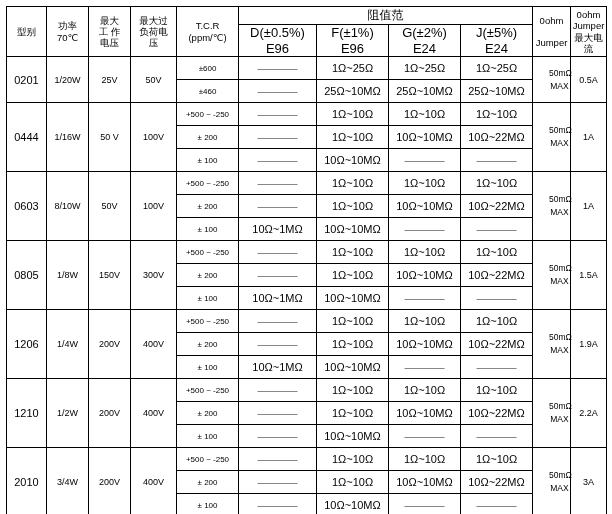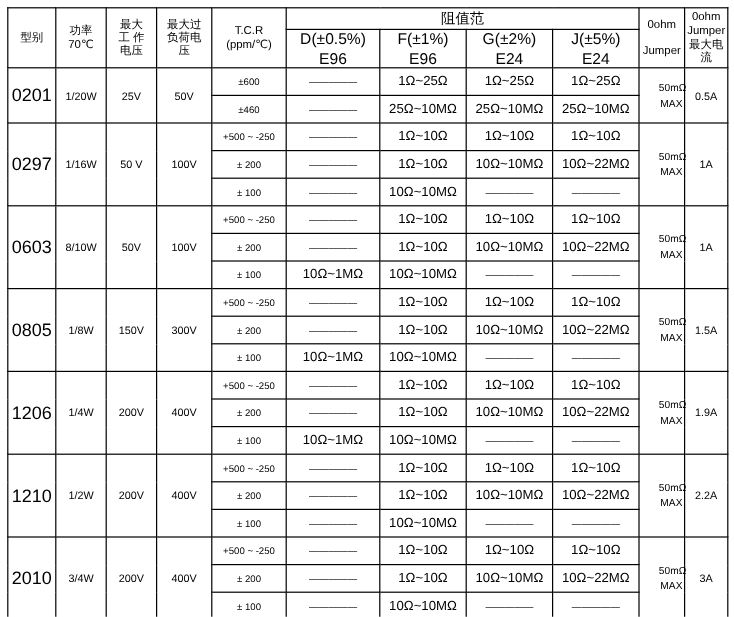--- a/index.html
+++ b/index.html
@@ -21,21 +21,21 @@
     font-weight:normal;
     color:#000;
     padding:0;
   }
   
   .h-main{font-size:9.5px;line-height:1.18;height:22px;}
   .h-sub{font-size:13px;line-height:1.2;height:26px;}
   .h-group{font-size:12px;height:14px;}
 
   
-  .c-id{font-size:15px;}
+  .c-id{font-size:11px;}
   .c-val{font-size:9px;}
   .c-tcr{font-size:8px;}
   .c-range{font-size:11px;}
   .c-jump{font-size:8.5px;line-height:1.5;}
   .dash{font-size:8px;letter-spacing:0px;}
 
   .row-sub{height:23px;}
 
   .jump-max{display:block;margin-left:16px;}
 </style>
@@ -92,21 +92,21 @@
         <td rowspan="2" class="c-val">0.5A</td>
       </tr>
       <tr class="row-sub">
         <td class="c-tcr">±460</td>
         <td class="dash">—————</td>
         <td class="c-range">25Ω~10MΩ</td>
         <td class="c-range">25Ω~10MΩ</td>
         <td class="c-range">25Ω~10MΩ</td>
       </tr>
       <tr class="row-sub">
-        <td rowspan="3" class="c-id">0297</td>
+        <td rowspan="3" class="c-id">0444</td>
         <td rowspan="3" class="c-val">1/16W</td>
         <td rowspan="3" class="c-val">50 V</td>
         <td rowspan="3" class="c-val">100V</td>
         <td class="c-tcr">+500 ~ -250</td>
         <td class="dash">—————</td>
         <td class="c-range">1Ω~10Ω</td>
         <td class="c-range">1Ω~10Ω</td>
         <td class="c-range">1Ω~10Ω</td>
         <td rowspan="3" class="c-jump">
           <span class="jump-max">50mΩ</span>

